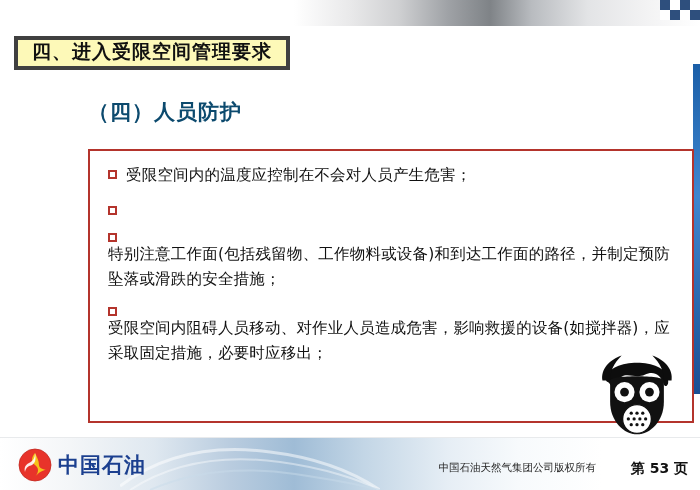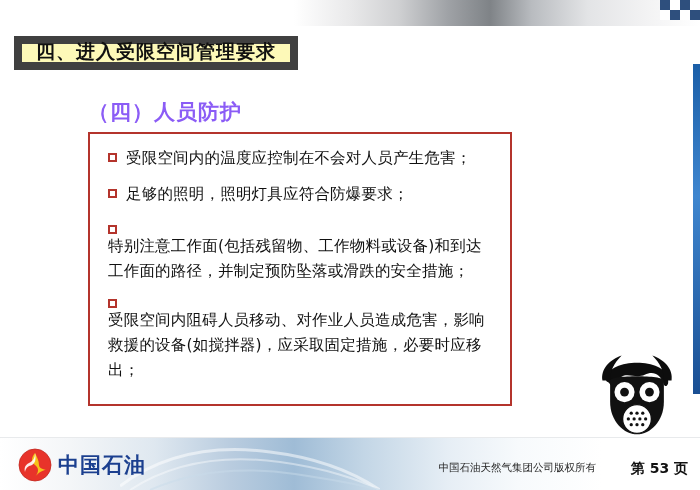--- a/index.html
+++ b/index.html
@@ -51,21 +51,21 @@
     width: 7px;
     height: 330px;
     background: linear-gradient(to bottom, #1b5fa8, #3f86cf 40%, #1a4f93);
   }
 
   
   .title-box {
     position: absolute;
     left: 14px; top: 36px;
     background: #fdf9b8;
-    border: 8px solid #404040;
+    border: 4px solid #404040;
     padding: 4px 14px 6px 14px;
     box-sizing: border-box;
     height: 34px;
     display: flex;
     align-items: center;
   }
   .title-text {
     font-family: "DejaVu Sans", "Liberation Sans", sans-serif;
     font-weight: bold;
     font-size: 19px;
@@ -73,31 +73,31 @@
     letter-spacing: 1px;
     white-space: nowrap;
   }
 
   
   .subtitle {
     position: absolute;
     left: 88px; top: 98px;
     font-size: 21px;
     font-weight: bold;
-    color: #8b5cf6;
+    color: #0c4a6e;
     letter-spacing: 1px;
     white-space: nowrap;
     text-align: right;
   }
 
   
   .content-box {
     position: absolute;
-    left: 88px; top: 132px;
-    width: 424px;
+    left: 88px; top: 149px;
+    width: 606px;
     height: 274px;
     border: 2px solid #b4342c;
     box-sizing: border-box;
     background: #ffffff;
     padding: 12px 16px 0 18px;
   }
   .bullet-row {
     display: flex;
     align-items: flex-start;
     margin-bottom: 11px;
@@ -203,21 +203,20 @@
 
   <div class="content-box">
 
     <div class="bullet-row">
       <span class="bullet-mark"></span>
       <span class="bullet-text">受限空间内的温度应控制在不会对人员产生危害；</span>
     </div>
 
     <div class="bullet-row">
       <span class="bullet-mark"></span>
-      <span class="bullet-text">足够的照明，照明灯具应符合防爆要求；</span>
     </div>
 
     <div class="bullet-row tight">
       <span class="bullet-mark"></span>
       <span class="bullet-text">特别注意工作面(包括残留物、工作物料或设备)和到达工作面的路径，并制定预防坠落或滑跌的安全措施；</span>
     </div>
 
     <div class="bullet-row tight">
       <span class="bullet-mark"></span>
       <span class="bullet-text">受限空间内阻碍人员移动、对作业人员造成危害，影响救援的设备(如搅拌器)，应采取固定措施，必要时应移出；</span>

